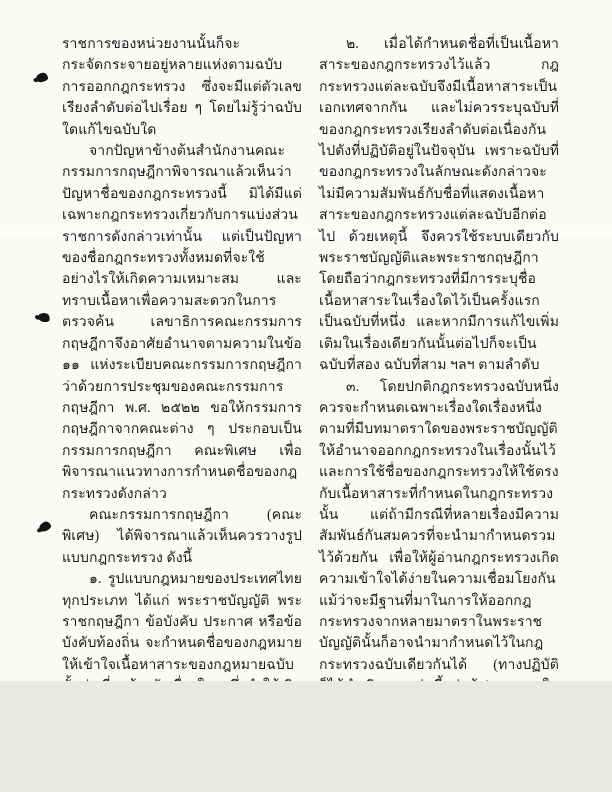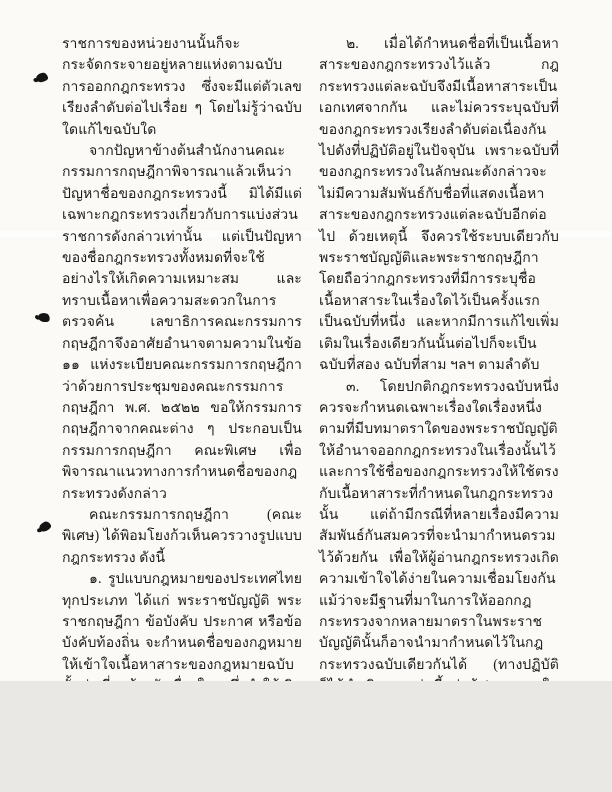--- a/index.html
+++ b/index.html
@@ -75,21 +75,21 @@
 
   <div class="blob b1"></div>
   <div class="blob b2"></div>
   <div class="blob b3"></div>
   <div class="blob b4"></div>
 
   <div class="columns">
     <div class="col">
       <p>ราชการของหน่วยงานนั้นก็จะกระจัดกระจายอยู่หลายแห่งตามฉบับการออกกฎกระทรวง ซึ่งจะมีแต่ตัวเลขเรียงลำดับต่อไปเรื่อย ๆ โดยไม่รู้ว่าฉบับใดแก้ไขฉบับใด</p>
       <p class="indent">จากปัญหาข้างต้นสำนักงานคณะกรรมการกฤษฎีกาพิจารณาแล้วเห็นว่า ปัญหาชื่อของกฎกระทรวงนี้ มิได้มีแต่เฉพาะกฎกระทรวงเกี่ยวกับการแบ่งส่วนราชการดังกล่าวเท่านั้น แต่เป็นปัญหาของชื่อกฎกระทรวงทั้งหมดที่จะใช้อย่างไรให้เกิดความเหมาะสม และทราบเนื้อหาเพื่อความสะดวกในการตรวจค้น เลขาธิการคณะกรรมการกฤษฎีกาจึงอาศัยอำนาจตามความในข้อ ๑๑ แห่งระเบียบคณะกรรมการกฤษฎีกาว่าด้วยการประชุมของคณะกรรมการกฤษฎีกา พ.ศ. ๒๕๒๒ ขอให้กรรมการกฤษฎีกาจากคณะต่าง ๆ ประกอบเป็นกรรมการกฤษฎีกา คณะพิเศษ เพื่อพิจารณาแนวทางการกำหนดชื่อของกฎกระทรวงดังกล่าว</p>
-      <p class="indent">คณะกรรมการกฤษฎีกา (คณะพิเศษ) ได้พิอมโยงก้วเห็นควรวางรูปแบบกฎกระทรวง ดังนี้</p>
+      <p class="indent">คณะกรรมการกฤษฎีกา (คณะพิเศษ) ได้พิจารณาแล้วเห็นควรวางรูปแบบกฎกระทรวง ดังนี้</p>
       <p class="indent">๑. รูปแบบกฎหมายของประเทศไทยทุกประเภท ได้แก่ พระราชบัญญัติ พระราชกฤษฎีกา ข้อบังคับ ประกาศ หรือข้อบังคับท้องถิ่น จะกำหนดชื่อของกฎหมายให้เข้าใจเนื้อหาสาระของกฎหมายฉบับนั้นว่าเกี่ยวข้องกับเรื่องใด ซึ่งทำให้เกิดความชัดเจนในการค้นหากฎหมายได้ง่าย ในปัจจุบันคงมีแต่เพียงกฎหมายในรูปแบบกฎกระทรวงเท่านั้น ที่ส่วนใหญ่ยังไม่มีชื่อกำกับไว้ให้ทราบว่าเป็นเรื่องเกี่ยวข้องกับเรื่องใด ทำให้ยุ่งยากในการค้นหากฎกระทรวงที่จะนำมาใช้ให้ได้ครบถ้วน และมีความสับสนเมื่อมีการแก้ไขกฎกระทรวงเหล่านั้น อย่างไรก็ตาม เนื่องจากได้เคยมีกฎกระทรวงที่ออกตามกฎหมายบางฉบับ เช่น</p>
     </div>
     <div class="col">
       <p class="indent">๒. เมื่อได้กำหนดชื่อที่เป็นเนื้อหาสาระของกฎกระทรวงไว้แล้ว กฎกระทรวงแต่ละฉบับจึงมีเนื้อหาสาระเป็นเอกเทศจากกัน และไม่ควรระบุฉบับที่ของกฎกระทรวงเรียงลำดับต่อเนื่องกันไปดังที่ปฏิบัติอยู่ในปัจจุบัน เพราะฉบับที่ของกฎกระทรวงในลักษณะดังกล่าวจะไม่มีความสัมพันธ์กับชื่อที่แสดงเนื้อหาสาระของกฎกระทรวงแต่ละฉบับอีกต่อไป ด้วยเหตุนี้ จึงควรใช้ระบบเดียวกับพระราชบัญญัติและพระราชกฤษฎีกา โดยถือว่ากฎกระทรวงที่มีการระบุชื่อเนื้อหาสาระในเรื่องใดไว้เป็นครั้งแรกเป็นฉบับที่หนึ่ง และหากมีการแก้ไขเพิ่มเติมในเรื่องเดียวกันนั้นต่อไปก็จะเป็นฉบับที่สอง ฉบับที่สาม ฯลฯ ตามลำดับ</p>
       <p class="indent">๓. โดยปกติกฎกระทรวงฉบับหนึ่งควรจะกำหนดเฉพาะเรื่องใดเรื่องหนึ่งตามที่มีบทมาตราใดของพระราชบัญญัติให้อำนาจออกกฎกระทรวงในเรื่องนั้นไว้ และการใช้ชื่อของกฎกระทรวงให้ใช้ตรงกับเนื้อหาสาระที่กำหนดในกฎกระทรวงนั้น แต่ถ้ามีกรณีที่หลายเรื่องมีความสัมพันธ์กันสมควรที่จะนำมากำหนดรวมไว้ด้วยกัน เพื่อให้ผู้อ่านกฎกระทรวงเกิดความเข้าใจได้ง่ายในความเชื่อมโยงกัน แม้ว่าจะมีฐานที่มาในการให้ออกกฎกระทรวงจากหลายมาตราในพระราชบัญญัตินั้นก็อาจนำมากำหนดไว้ในกฎกระทรวงฉบับเดียวกันได้ (ทางปฏิบัติก็ได้ดำเนินการเช่นนี้อยู่แล้ว) และในกรณีเช่นนี้ การใช้ชื่อกฎกระทรวงควรให้มีความหมายครอบคลุมทุกเรื่องที่อยู่ในเนื้อหาสาระ แต่ต้องให้มีความสะดวกในการอ้างอิงชื่อกฎ</p>
     </div>
   </div>
 
   <div class="footer">
     <div class="rule left"></div>

